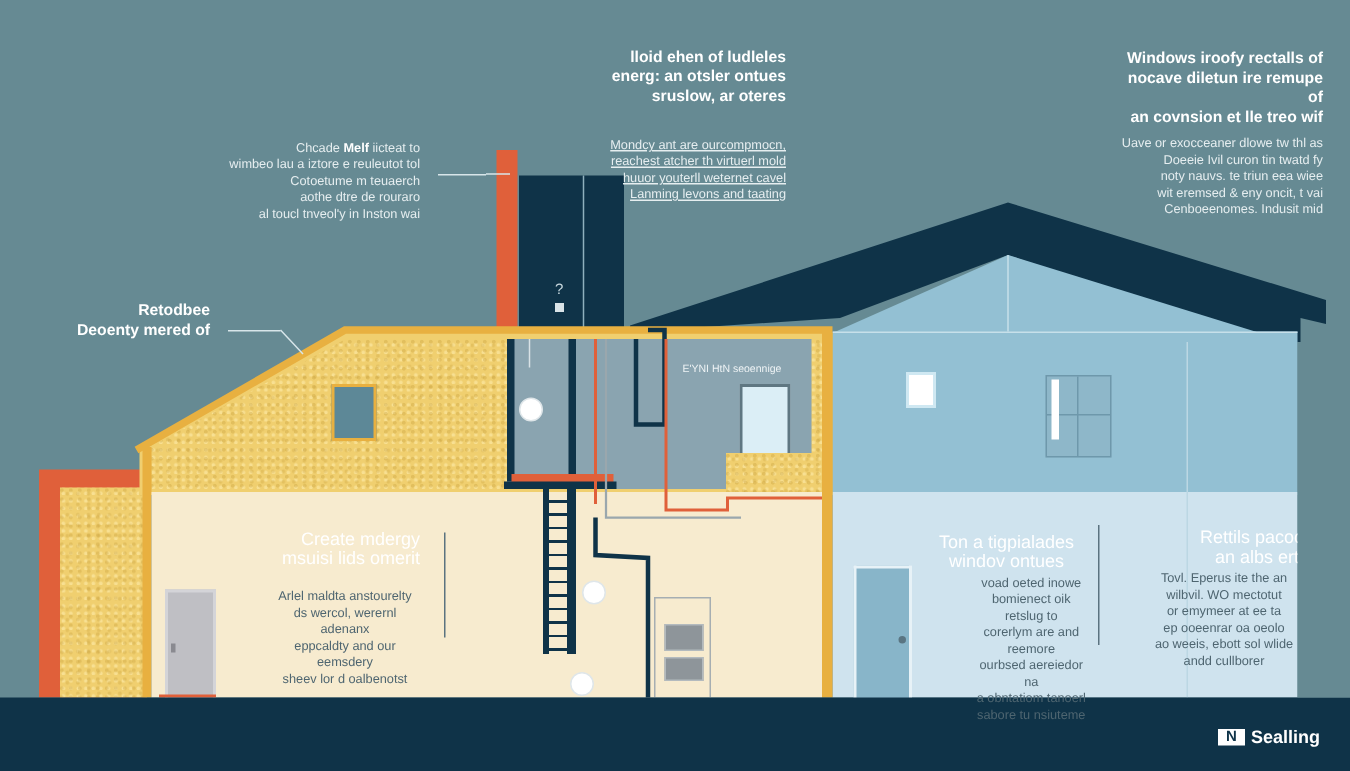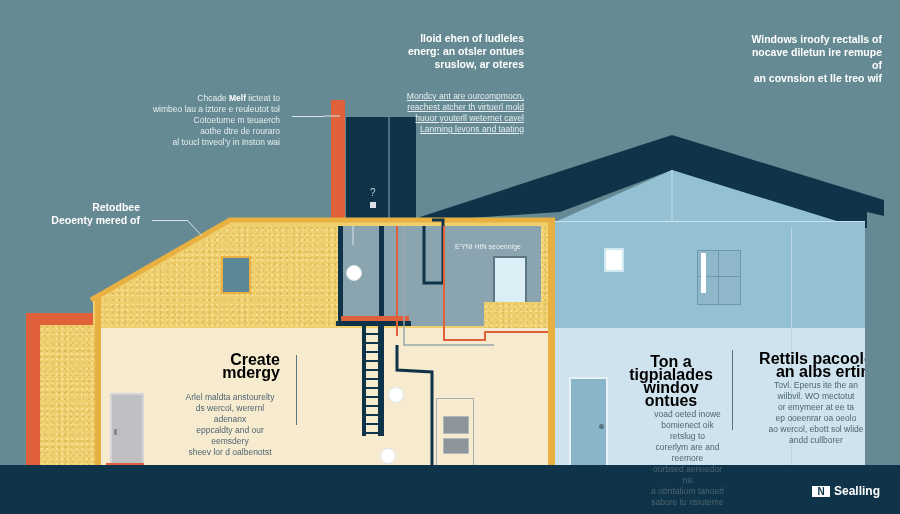--- a/index.html
+++ b/index.html
@@ -1,21 +1,21 @@
 <!DOCTYPE html>
 <html><head>
 <meta charset="utf-8">
 <style>
   html, body { margin:0; padding:0; }
   body { width:900px; height:514px; overflow:hidden; background:#668a93; font-family:"Liberation Sans", sans-serif; position:relative; }
   .abs { position:absolute; }
   .txt { font-family:"Liberation Sans", sans-serif; }
   .hd-light { color:#ffffff; font-weight:bold; font-size:10.5px; line-height:13px; }
   .bd-light { color:#e6eef0; font-size:8.5px; line-height:11px; }
-  .hd-dark { color:#000000; font-weight:bold; font-size:16px; line-height:13px; }
+  .hd-dark { color:#ffffff; font-weight:normal; font-size:12px; line-height:13px; }
   .bd-dark { color:#4e6570; font-size:8.5px; line-height:11px; }
   .sand { background:#f0cf6f; background-image:
       radial-gradient(circle at 20% 30%, rgba(200,160,60,.35) 1px, transparent 1.5px),
       radial-gradient(circle at 70% 60%, rgba(200,160,60,.3) 1px, transparent 1.5px),
       radial-gradient(circle at 45% 80%, rgba(255,240,180,.5) 1px, transparent 1.5px);
       background-size:6px 6px, 7px 7px, 5px 5px; }
   .leader { position:absolute; height:1px; background:#d8e6ea; }
 </style>
 </head>
 <body>
@@ -128,40 +128,48 @@
       <div>Lanming levons and taating</div>
     </div>
 </div>
 
 <div class="abs txt" style="left:740px;top:33px;width:142px;text-align:right;">
   <div class="hd-light">
       <div>Windows iroofy rectalls of</div>
       <div>nocave diletun ire remupe of</div>
       <div>an covnsion et lle treo wif</div>
     </div>
+  <div class="bd-light" style="margin-top:5px;">
+      <div>Uave or exocceaner dlowe tw thl as</div>
+      <div>Doeeie Ivil curon tin twatd fy</div>
+      <div>noty nauvs. te triun eea wiee</div>
+      <div>wit eremsed &amp; eny oncit, t vai</div>
+      <div>Cenboeenomes. Indusit mid</div>
+    </div>
 </div>
 
 <div class="abs txt bd-light" style="left:150px;top:93px;width:130px;text-align:right;">
   <div><span>Chcade </span><b style="color:#fff">Melf</b><span> iicteat to</span></div>
   <div>wimbeo lau a iztore e reuleutot tol</div>
     <div>Cotoetume m teuaerch</div>
     <div>aothe dtre de rouraro</div>
     <div>al toucl tnveol'y in Inston wai</div>
 </div>
 
 <div class="abs txt" style="left:40px;top:201px;width:100px;text-align:right;">
   <div class="hd-light">
       <div>Retodbee</div>
       <div>Deoenty mered of</div>
     </div>
 </div>
 
 <div class="abs txt" style="left:180px;top:353px;width:100px;text-align:right;">
   <div class="hd-dark">
       <div>Create mdergy</div>
+      <div>msuisi lids omerit</div>
     </div>
   <div class="bd-dark" style="margin-top:13px;text-align:center;">
       <div>Arlel maldta anstourelty</div>
       <div>ds wercol, werernl adenanx</div>
       <div>eppcaldty and our eemsdery</div>
       <div>sheev lor d oalbenotst</div>
     </div>
 </div>
 
 <div class="abs txt" style="left:616px;top:355px;width:110px;text-align:center;">
@@ -182,21 +190,21 @@
 <div class="abs txt" style="left:744px;top:352px;width:144px;text-align:center;">
   <div class="hd-dark" style="text-align:right;">
       <div>Rettils pacooloy:</div>
       <div>an albs ertines</div>
     </div>
   <div class="bd-dark" style="margin-top:2px;">
       <div>Tovl. Eperus ite the an</div>
       <div>wilbvil. WO mectotut</div>
       <div>or emymeer at ee ta</div>
       <div>ep ooeenrar oa oeolo</div>
-      <div>ao wercol, ebott sol wlide</div>
+      <div>ao weeis, ebott sol wlide</div>
       <div>andd cullborer</div>
     </div>
 </div>
 
 <div class="abs" style="left:865px;top:228px;width:35px;height:237px;background:#668a93;"></div>
 
 <div class="abs txt" style="left:812px;top:484px;display:flex;align-items:center;gap:4px;">
   <span style="display:inline-block;width:18px;height:11px;background:#ffffff;color:#0f3348;font-size:10px;font-weight:bold;line-height:11px;text-align:center;">N</span>
   <span style="color:#ffffff;font-weight:bold;font-size:12px;">Sealling</span>
 </div>

